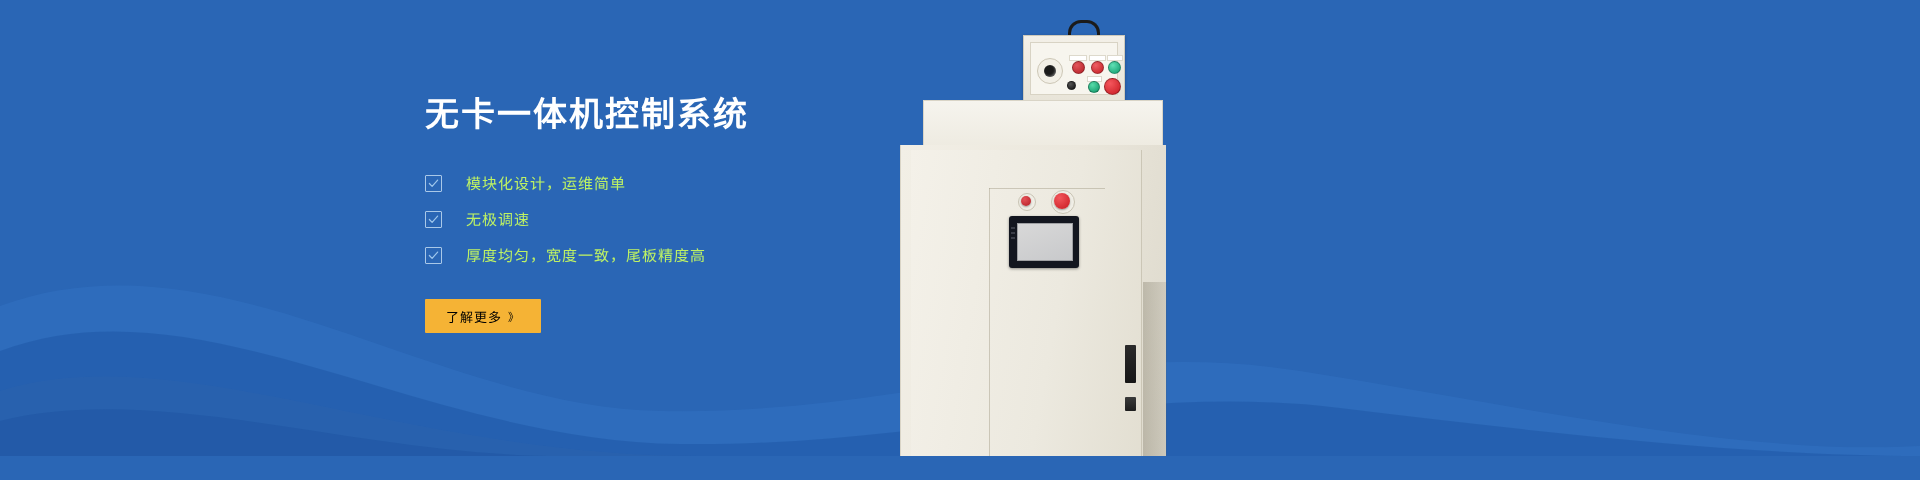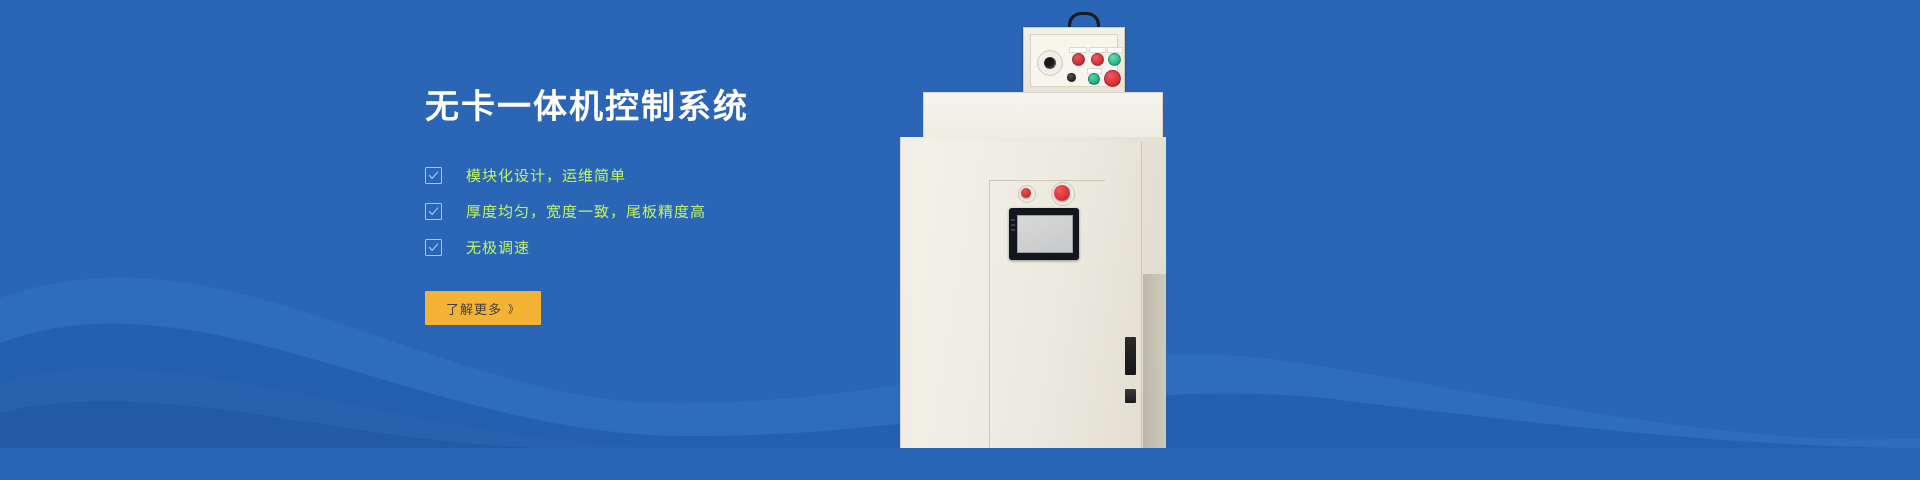--- a/index.html
+++ b/index.html
@@ -5,20 +5,21 @@
 <style>
   html,body{margin:0;padding:0;}
   body{
     width:1920px;height:480px;overflow:hidden;
     font-family:"Liberation Sans","DejaVu Sans",sans-serif;
     background:#2a66b5;
   }
   .banner{
     position:relative;width:1920px;height:448px;overflow:hidden;
     background:#2a66b5;
+    margin-top:8px;
   }
   
   .waves{position:absolute;left:0;bottom:0;width:1920px;height:300px;pointer-events:none;}
   .waves svg{display:block;width:1920px;height:300px;}
 
   
   .content{
     position:absolute;left:425px;top:0;width:560px;height:480px;
     display:flex;flex-direction:column;justify-content:flex-start;
     padding-top:88px;box-sizing:border-box;z-index:5;
@@ -37,21 +38,21 @@
     box-sizing:border-box;
   }
   .check-box svg{position:absolute;left:2px;top:2px;width:11px;height:11px;}
   .feature-text{
     font-size:15px;color:#bef264;letter-spacing:1px;line-height:1;
     white-space:nowrap;
   }
   .cta{
     margin-top:16px;display:inline-flex;align-items:center;justify-content:center;
     width:116px;height:34px;background:#f5b335;border:none;border-radius:1px;
-    color:#404040;font-size:13px;letter-spacing:1px;cursor:pointer;
+    color:#000000;font-size:13px;letter-spacing:1px;cursor:pointer;
     font-family:"Liberation Sans","DejaVu Sans",sans-serif;
   }
   .cta-arrow{margin-left:6px;font-size:11px;opacity:.95;}
 
   
   .machine{
     position:absolute;left:900px;top:0;width:420px;height:480px;z-index:4;
   }
   
   .ctrl-box{
@@ -164,30 +165,30 @@
         </span>
         <span class="feature-text">模块化设计，运维简单</span>
       </li>
 
       <li class="feature-item">
         <span class="check-box">
           <svg viewBox="0 0 12 12" aria-hidden="true">
             <path d="M1.5 6 L4.5 9.2 L10.5 2.2" fill="none" stroke="#9ec6ec" stroke-width="1.3" stroke-linecap="round" stroke-linejoin="round"></path>
           </svg>
         </span>
-        <span class="feature-text">厚度均匀，宽度一致，尾板精度高</span>
+        <span class="feature-text">无极调速</span>
       </li>
 
       <li class="feature-item">
         <span class="check-box">
           <svg viewBox="0 0 12 12" aria-hidden="true">
             <path d="M1.5 6 L4.5 9.2 L10.5 2.2" fill="none" stroke="#9ec6ec" stroke-width="1.3" stroke-linecap="round" stroke-linejoin="round"></path>
           </svg>
         </span>
-        <span class="feature-text">无极调速</span>
+        <span class="feature-text">厚度均匀，宽度一致，尾板精度高</span>
       </li>
 
     </ul>
 
     <button class="cta">
       <span>了解更多</span>
       <span class="cta-arrow">》</span>
     </button>
 
   </div>

